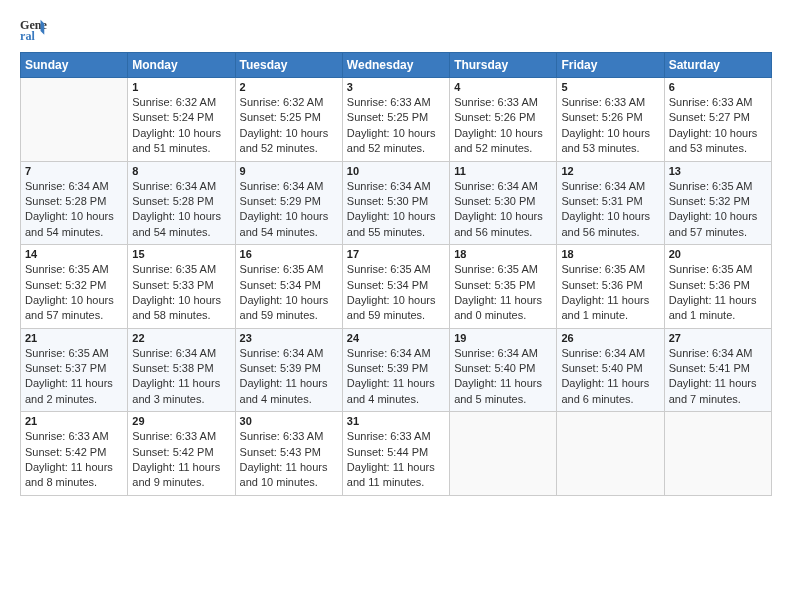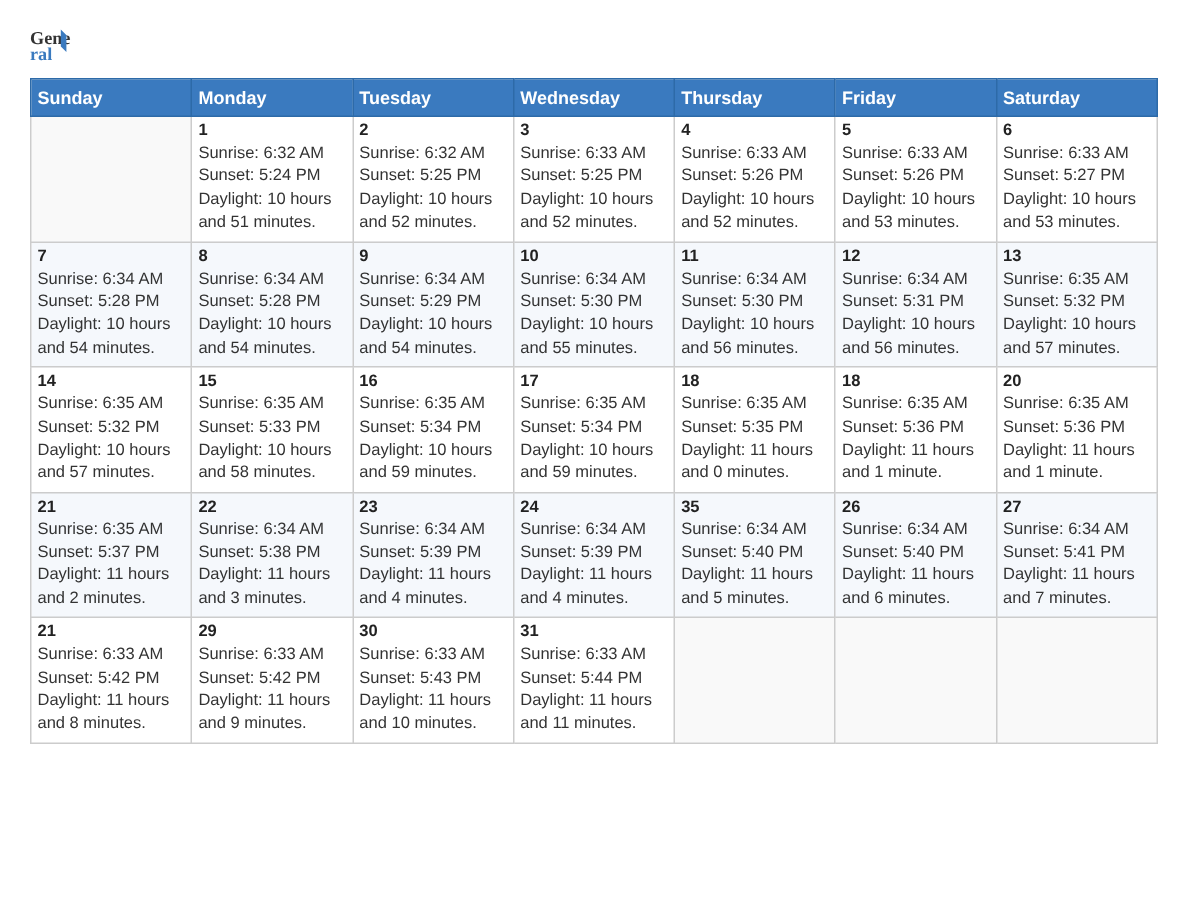--- a/index.html
+++ b/index.html
@@ -299,21 +299,21 @@
 and 4 minutes.</div>
           </td>
           <td>
             <div class="day-num">24</div>
             <div class="day-info" style="white-space: pre-line;">Sunrise: 6:34 AM
 Sunset: 5:39 PM
 Daylight: 11 hours
 and 4 minutes.</div>
           </td>
           <td>
-            <div class="day-num">35</div>
+            <div class="day-num">19</div>
             <div class="day-info" style="white-space: pre-line;">Sunrise: 6:34 AM
 Sunset: 5:40 PM
 Daylight: 11 hours
 and 5 minutes.</div>
           </td>
           <td>
             <div class="day-num">26</div>
             <div class="day-info" style="white-space: pre-line;">Sunrise: 6:34 AM
 Sunset: 5:40 PM
 Daylight: 11 hours

